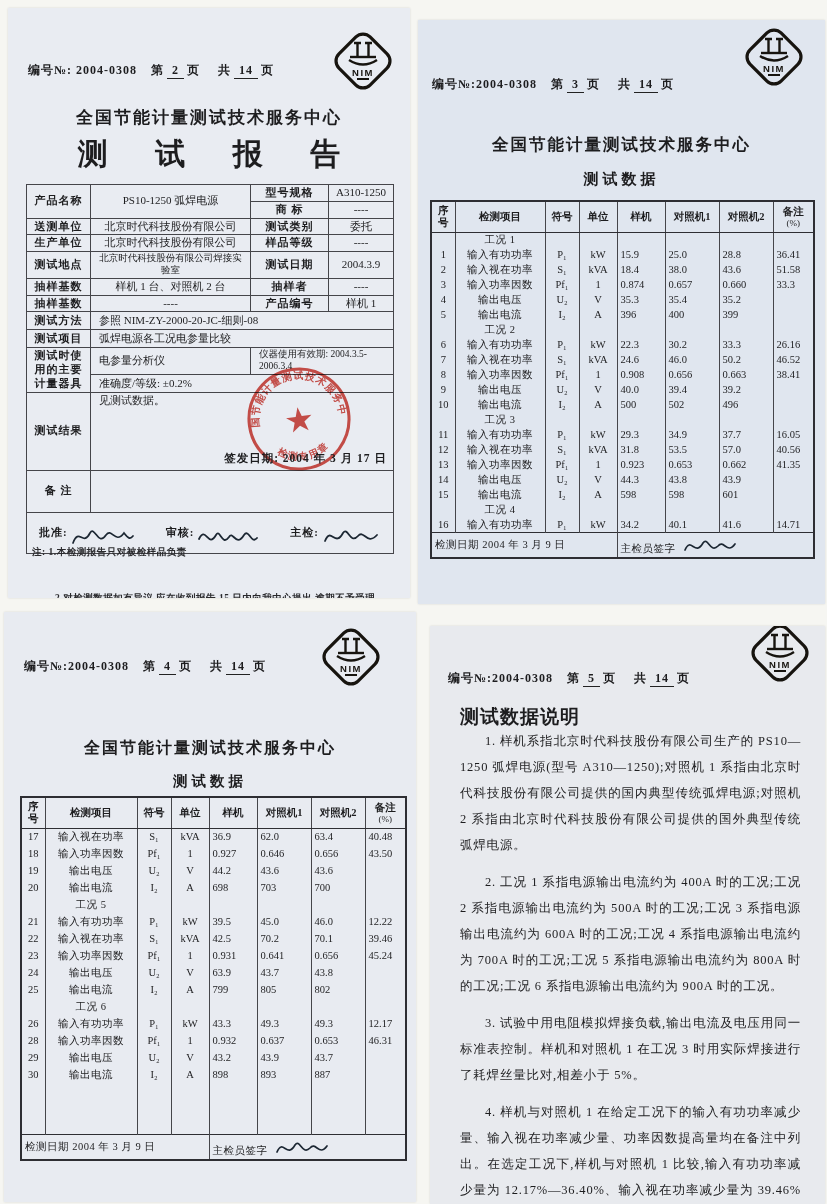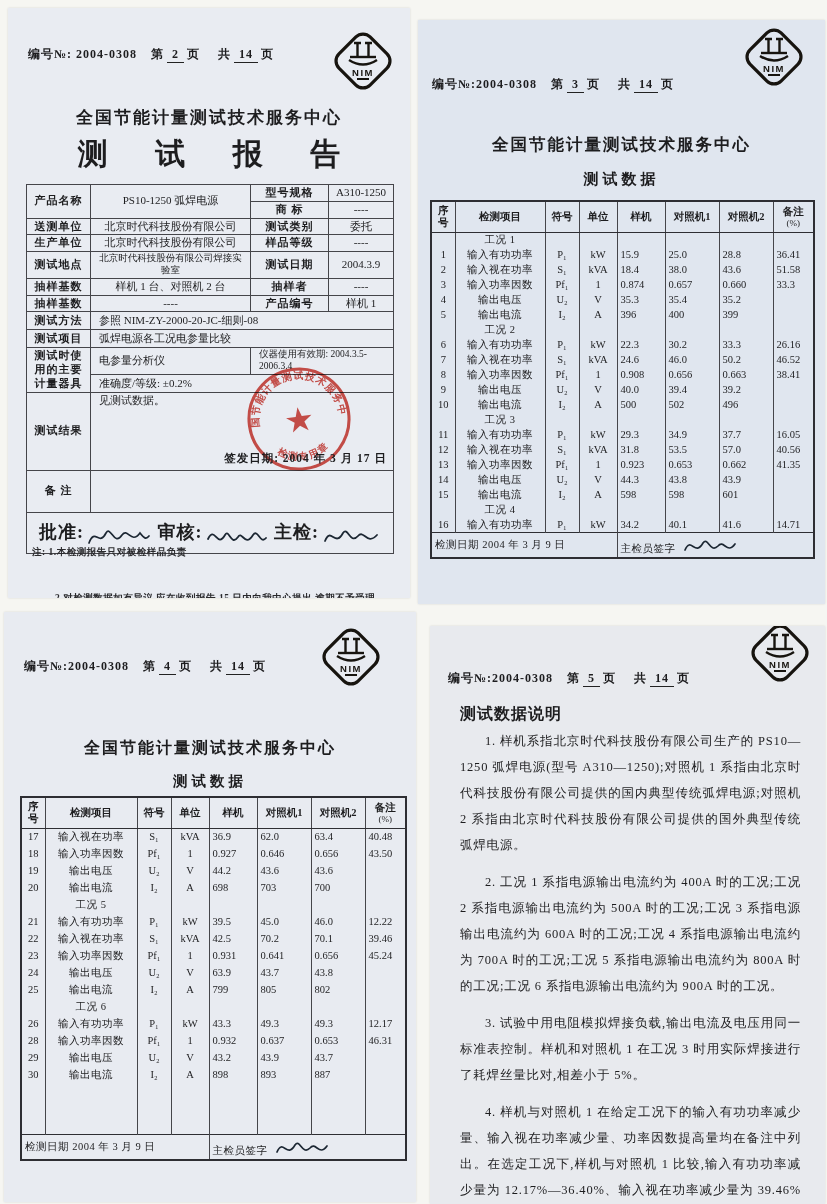--- a/index.html
+++ b/index.html
@@ -15,38 +15,38 @@
   .serial{position:absolute;font-size:12px;font-weight:bold;letter-spacing:1px;white-space:nowrap;}
   .serial .sp{margin-left:10px;}
   .serial .sp2{margin-left:14px;}
   .pgnum{border-bottom:1.5px solid #222;padding:0 5px;margin:0 3px;display:inline-block;font-weight:bold;}
   .org-title{position:absolute;left:0;width:100%;text-align:center;font-weight:bold;
              font-family:"Liberation Sans","DejaVu Sans",sans-serif;}
   .sub-title{position:absolute;left:0;width:100%;text-align:center;font-weight:bold;
              font-family:"Liberation Sans","DejaVu Sans",sans-serif;}
 
   
-  #p2 .serial{left:20px;top:38px;}
+  #p2 .serial{left:20px;top:54px;}
   #p2 .nim{right:16px;top:20px;}
   #p2 .org-title{top:98px;font-size:17px;letter-spacing:2px;}
   #p2 .big-title{position:absolute;left:0;width:100%;top:126px;text-align:center;
                  font-size:30px;font-weight:bold;letter-spacing:20px;text-indent:20px;}
   table.form{position:absolute;left:18px;top:176px;width:367px;border-collapse:collapse;
              table-layout:fixed;font-size:11px;}
   table.form td{border:1px solid #45454a;padding:1px 4px;line-height:1.25;overflow:hidden;}
   table.form td.lab{text-align:center;font-weight:600;letter-spacing:1px;}
   table.form td.val{text-align:center;}
   table.form td.vleft{text-align:left;padding-left:8px;}
   .small-cn{font-size:9.5px;letter-spacing:0;}
   td.result-cell{position:relative;vertical-align:top;padding-top:4px;}
   .issue-date{position:absolute;right:6px;bottom:4px;font-size:11.5px;font-weight:600;
               letter-spacing:1px;white-space:nowrap;z-index:6;}
   .approve-flex{display:flex;align-items:center;justify-content:space-between;padding:0 8px;height:38px;}
   .ap-group{display:flex;align-items:center;}
-  .ap-label{font-size:18px;font-weight:600;letter-spacing:1px;white-space:nowrap;}
+  .ap-label{font-size:11px;font-weight:600;letter-spacing:1px;white-space:nowrap;}
   svg.sig{margin-left:2px;margin-bottom:-8px;}
   .notes{position:absolute;left:24px;font-size:9.5px;font-weight:600;letter-spacing:.5px;color:#2a2a2d;}
   #note1{top:538px;}
   #note2{top:584px;left:47px;}
   .stamp{position:absolute;left:234px;top:354px;width:114px;height:114px;z-index:5;
          transform:rotate(-8deg);opacity:.88;mix-blend-mode:multiply;}
 
   
   #p3 .nim{right:20px;top:4px;}
   #p3 .serial{left:14px;top:56px;}
@@ -72,21 +72,21 @@
   td.c-item{text-align:center;letter-spacing:.5px;}
   td.c-num{text-align:left;padding-left:5px;}
   .th-wrap{width:13px;margin:0 auto;line-height:1.15;word-break:break-all;}
   .note-unit{font-weight:normal;font-size:9px;}
   td.f-date{padding-left:6px;letter-spacing:.5px;}
   td.f-sign{padding-left:8px;letter-spacing:.5px;}
 
   
   #p5 .nim{right:14px;top:-6px;}
   #p5 .serial{left:18px;top:44px;}
-  #p5 .heading{position:absolute;left:30px;top:78px;font-size:16px;font-weight:bold;
+  #p5 .heading{position:absolute;left:30px;top:78px;font-size:19px;font-weight:bold;
                letter-spacing:1px;font-family:Liberation Mono, monospace;}
   #p5 .paras{position:absolute;left:30px;top:102px;width:341px;}
   #p5 .paras p{margin:0 0 11px 0;text-indent:2em;font-size:12.5px;line-height:26px;
                text-align:justify;letter-spacing:.8px;}
 </style>
 </head>
 <body>
 
 <div class="page" id="p2">
   <svg class="nim" width="62" height="66" viewBox="0 0 62 66">

